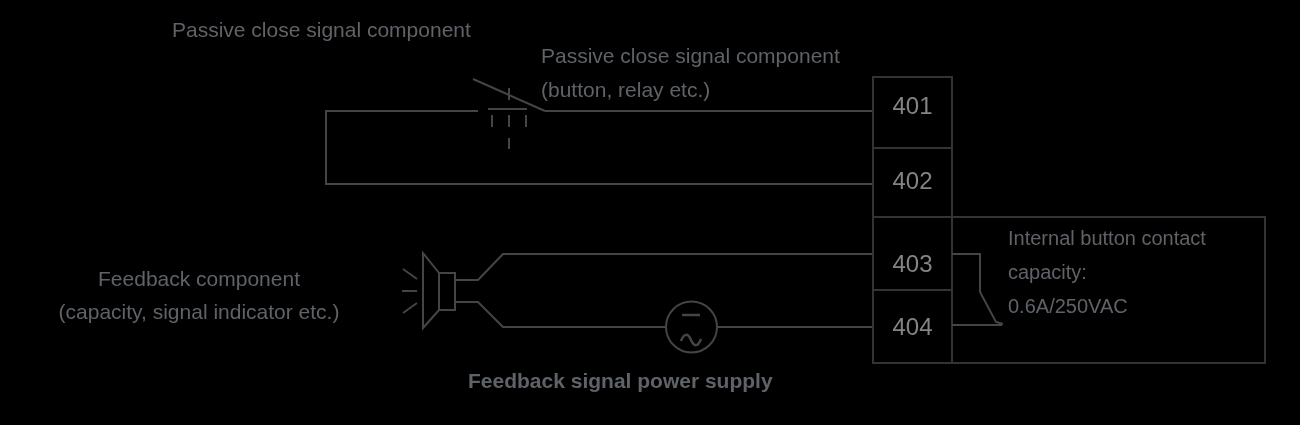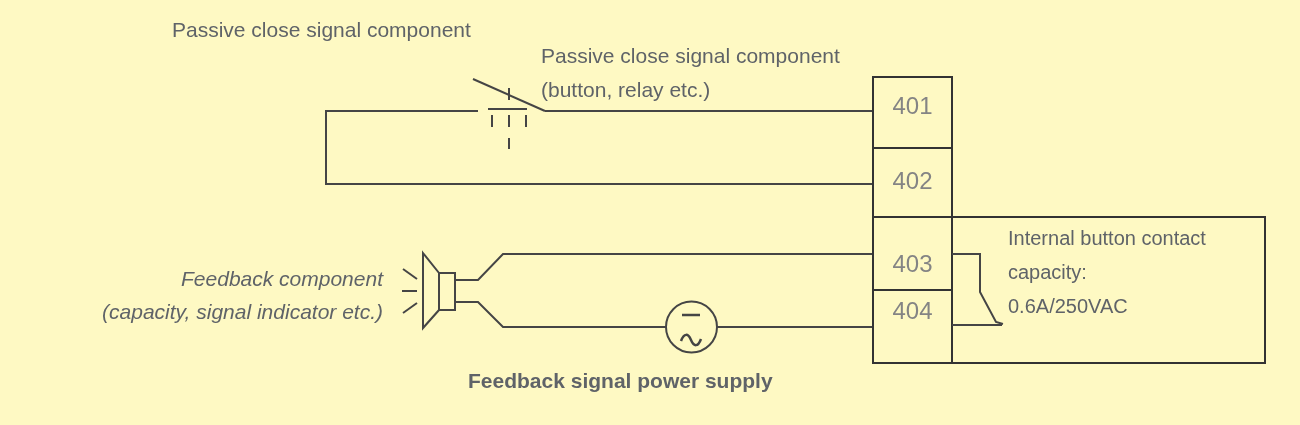--- a/index.html
+++ b/index.html
@@ -4,44 +4,43 @@
 <style>
   html, body {
     margin: 0;
     padding: 0;
     background: #ffffff;
   }
   #stage {
     position: relative;
     width: 1300px;
     height: 425px;
-    background: #fef9c3;
+    background: #000000;
     overflow: hidden;
     font-family: "Liberation Sans", sans-serif;
   }
   #linework {
     position: absolute;
     left: 0;
     top: 0;
   }
   .lbl {
     position: absolute;
     color: #5f6368;
     font-size: 21px;
     line-height: 34px;
     white-space: nowrap;
   }
   .lbl .line { display: block; }
   .feedback-lbl {
     left: 15px;
     top: 262px;
     width: 368px;
-    text-align: right;
+    text-align: center;
     line-height: 33px;
-    font-style: italic;
   }
   .passive-top-lbl   { left: 172px; top: 13px; }
   .passive-inline-lbl{ left: 541px; top: 39px; }
   .power-supply-lbl  { left: 468px; top: 364px; font-weight: bold; }
   .relay-box-text {
     position: absolute;
     left: 1008px;
     top: 221px;
     width: 252px;
     color: #5f6368;
@@ -55,21 +54,21 @@
     width: 79px;
     display: flex;
     align-items: center;
     justify-content: center;
     color: #848484;
     font-size: 24px;
   }
   .t401 { top: 77px;  height: 58px; border-radius: 20px; }
   .t402 { top: 148px; height: 65px; }
   .t403 { top: 217px; height: 93px; }
-  .t404 { top: 274px; height: 73px; }
+  .t404 { top: 290px; height: 73px; }
 </style>
 </head>
 <body>
 
 <div id="stage">
 
   <svg id="linework" width="1300" height="425" viewBox="0 0 1300 425" fill="none" stroke="#454545" stroke-width="2" stroke-linecap="butt">
 
     <g>
       <path d="M478 111 H326 V184 H873"></path>

